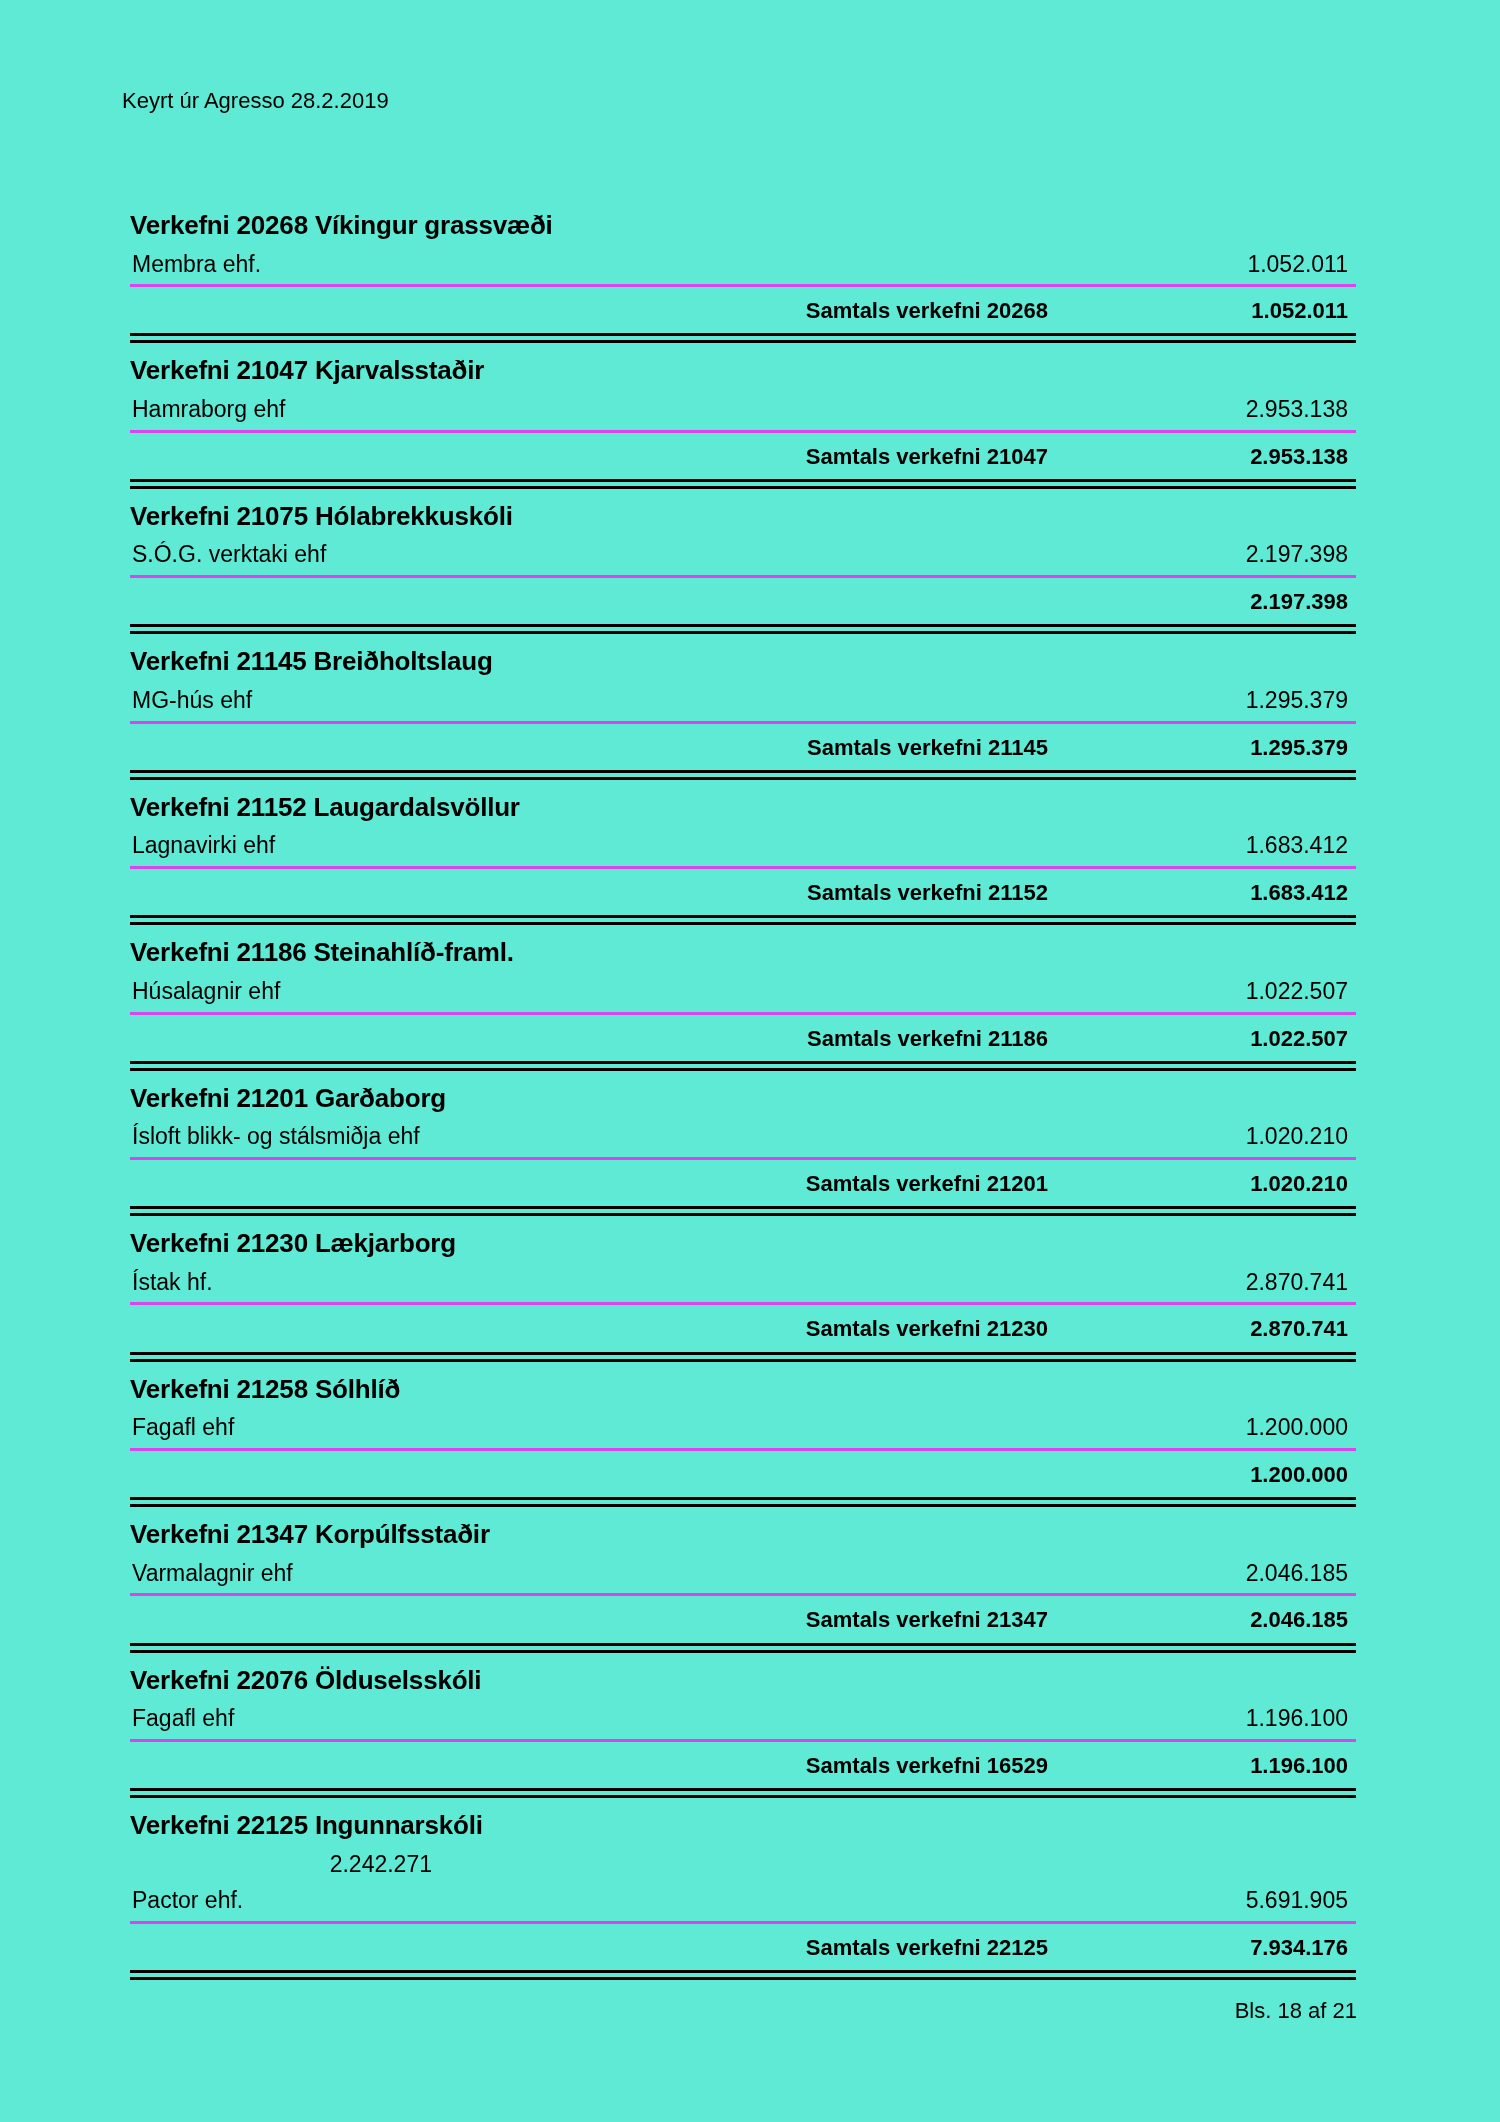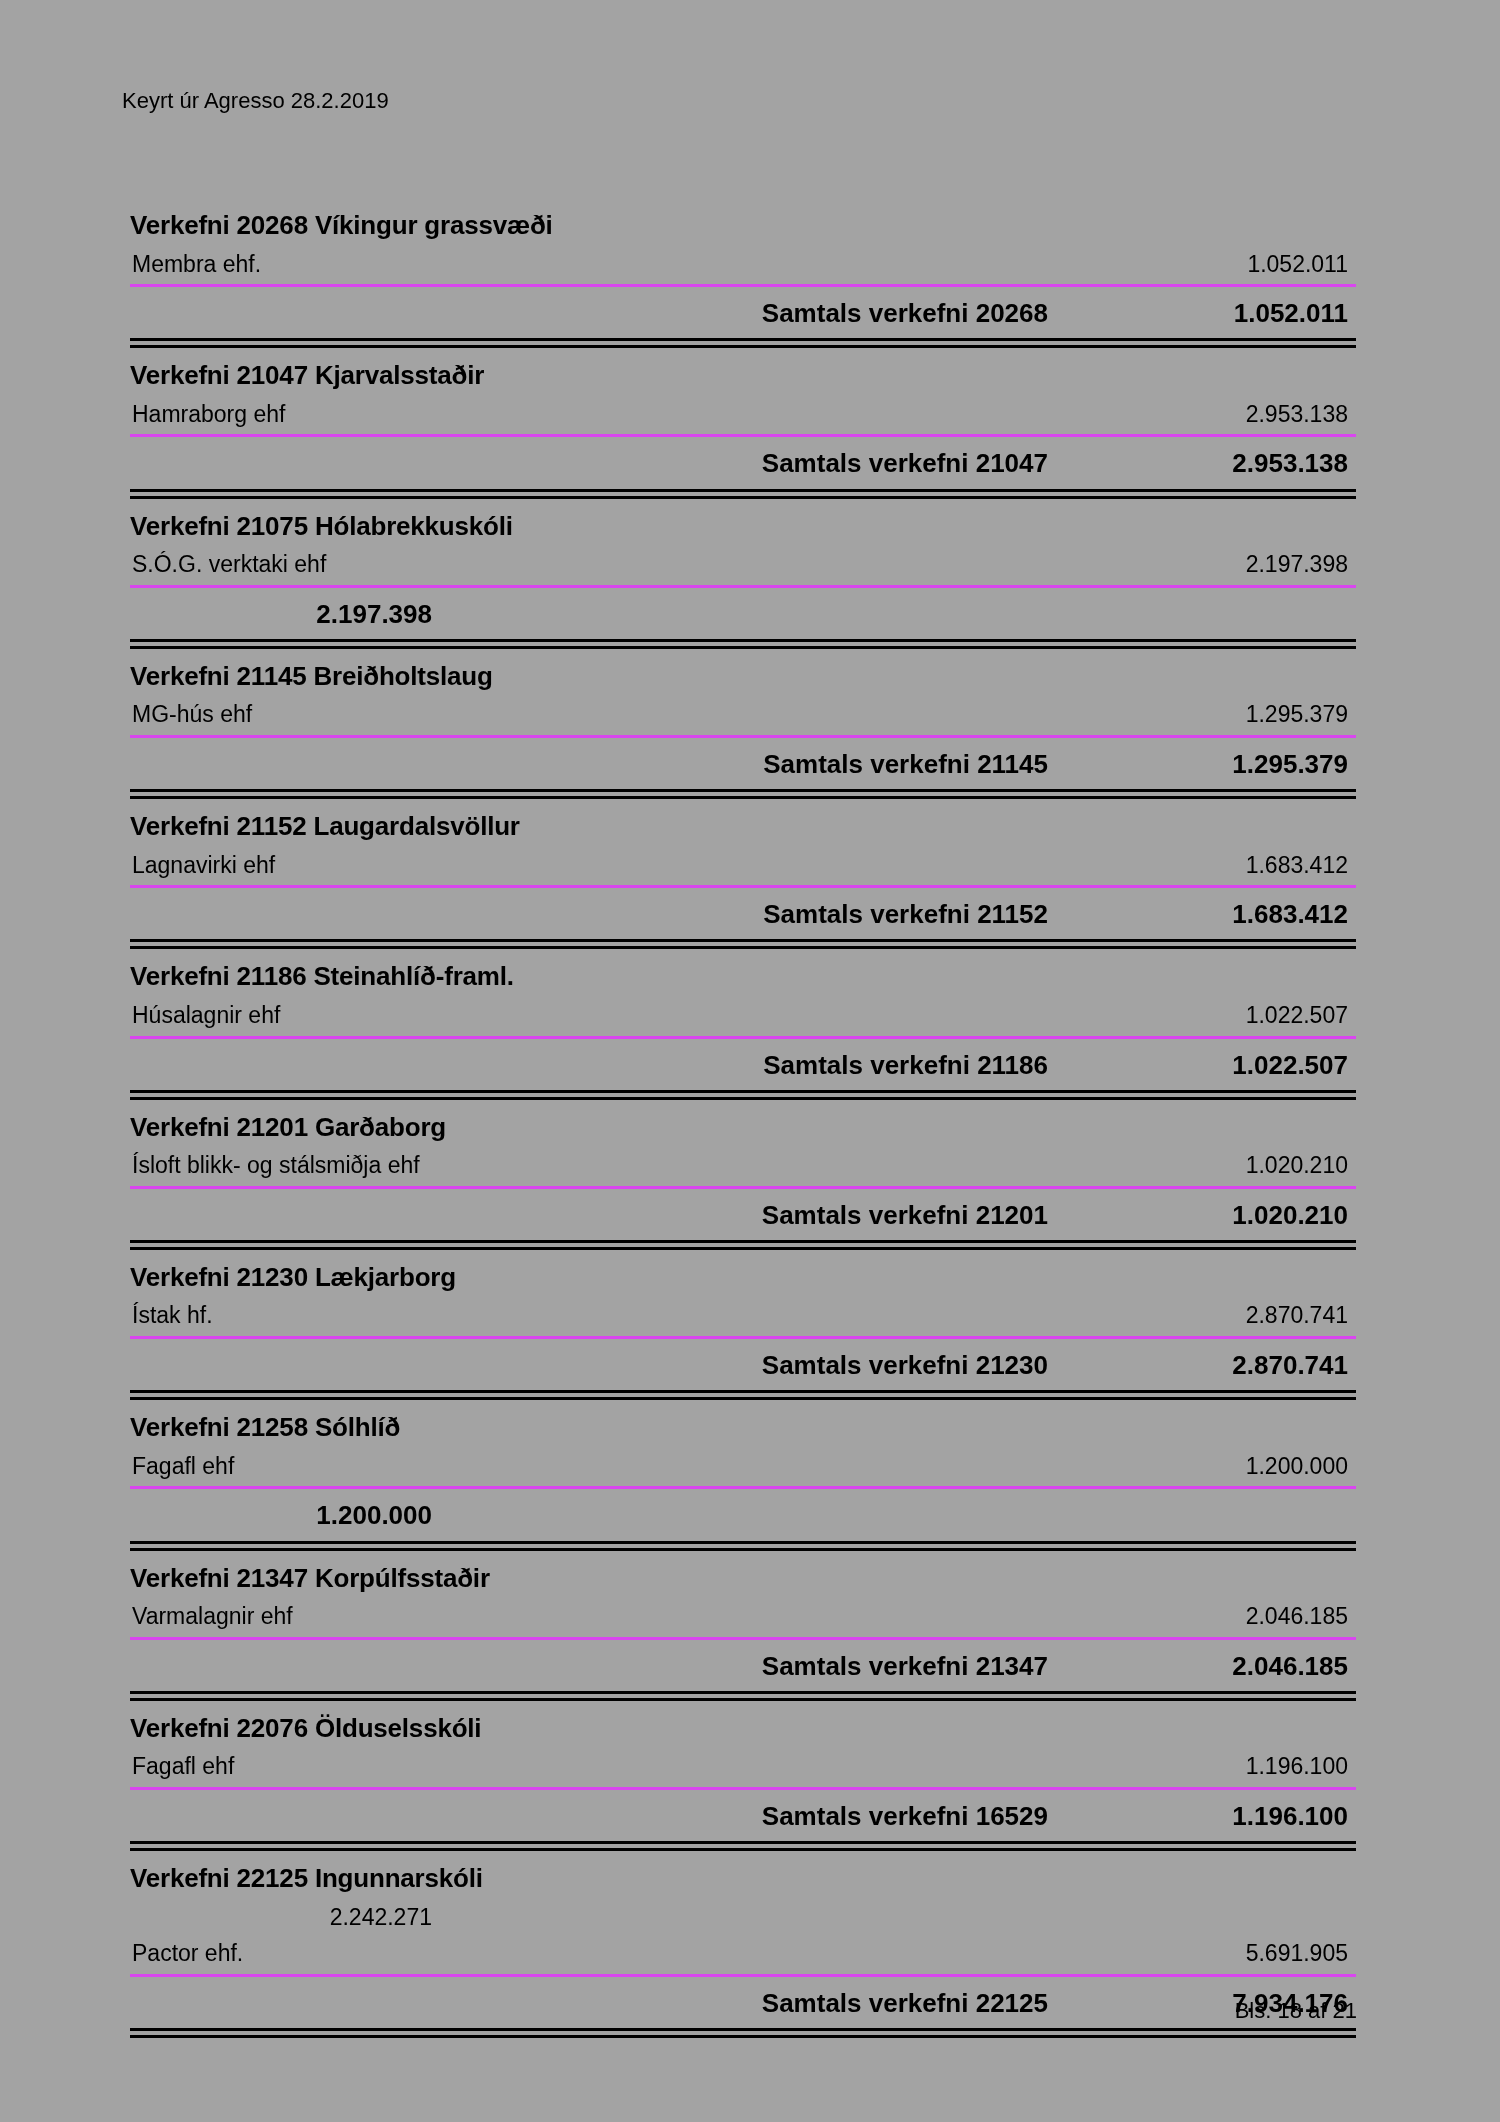--- a/index.html
+++ b/index.html
@@ -5,21 +5,21 @@
   html, body {
     margin: 0;
     padding: 0;
     background: #e8e8e8;
   }
   .page {
     position: relative;
     width: 1500px;
     height: 2122px;
     margin: 0 auto;
-    background: #a3a3a3;
+    background: #5eead4;
     font-family: "Liberation Sans", sans-serif;
     color: #000000;
     overflow: hidden;
   }
   .run-info {
     position: absolute;
     left: 122px;
     top: 88px;
     font-size: 22px;
     line-height: 1.2;
@@ -55,22 +55,23 @@
     flex: 1 1 auto;
     text-align: left;
   }
   .vendor-amount {
     width: 300px;
     flex: 0 0 auto;
     text-align: right;
   }
   .total-row {
     display: flex;
+    justify-content: flex-end;
     align-items: baseline;
-    font-size: 26px;
+    font-size: 22px;
     font-weight: bold;
     line-height: 1.2;
     padding: 11px 8px 9px 2px;
   }
   .total-label {
     flex: 1 1 auto;
     text-align: right;
   }
   .total-amount {
     width: 300px;

